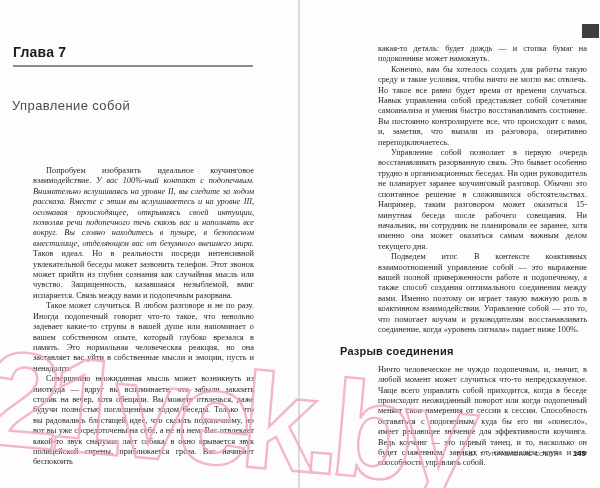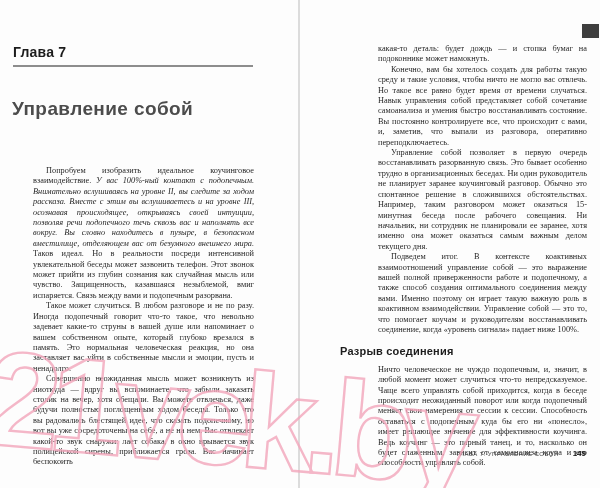--- a/index.html
+++ b/index.html
@@ -24,21 +24,21 @@
     font-family:"Liberation Sans",sans-serif;
     font-size:14px;font-weight:bold;color:#1c1c1c;letter-spacing:.2px;
   }
   .chapter-rule{
     position:absolute;left:13px;top:65px;width:240px;height:2px;
     background:#8d8d8d;
   }
   .chapter-title{
     position:absolute;left:12px;top:98px;
     font-family:"Liberation Sans",sans-serif;
-    font-size:19px;font-weight:700;color:#4c4c4c;letter-spacing:.4px;
+    font-size:13px;font-weight:400;color:#4c4c4c;letter-spacing:.4px;
   }
   
   .body-text{
     position:absolute;
     font-size:8.3px;line-height:10.4px;
     text-align:justify;
     hyphens:auto;
   }
   .body-text.left-body{left:33px;top:166px;width:221px;}
   .body-text.right-body{left:78px;top:44px;width:209px;}

